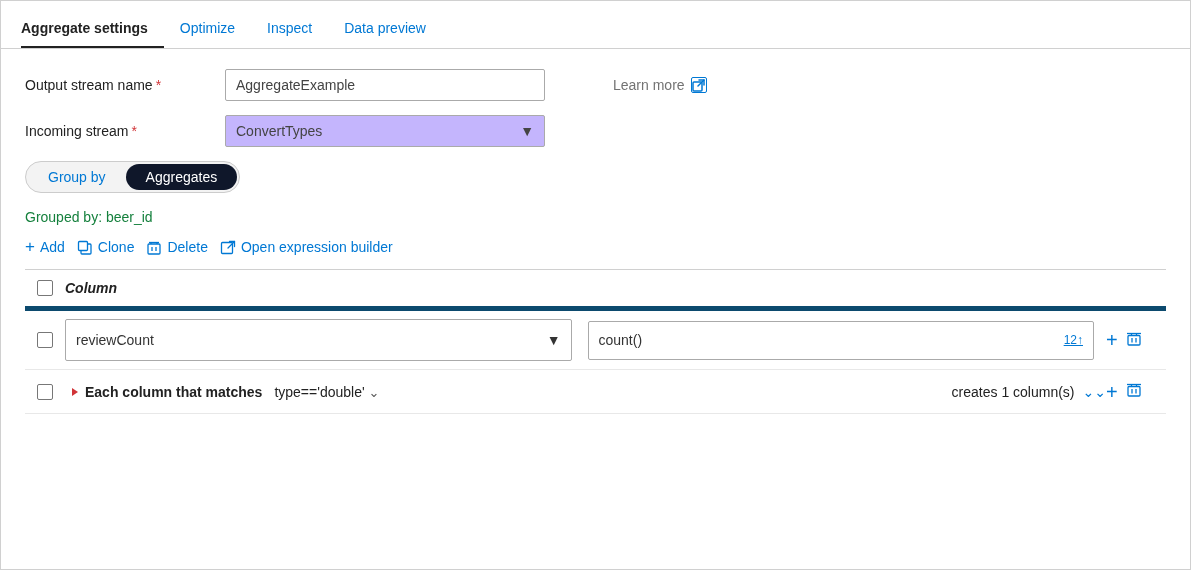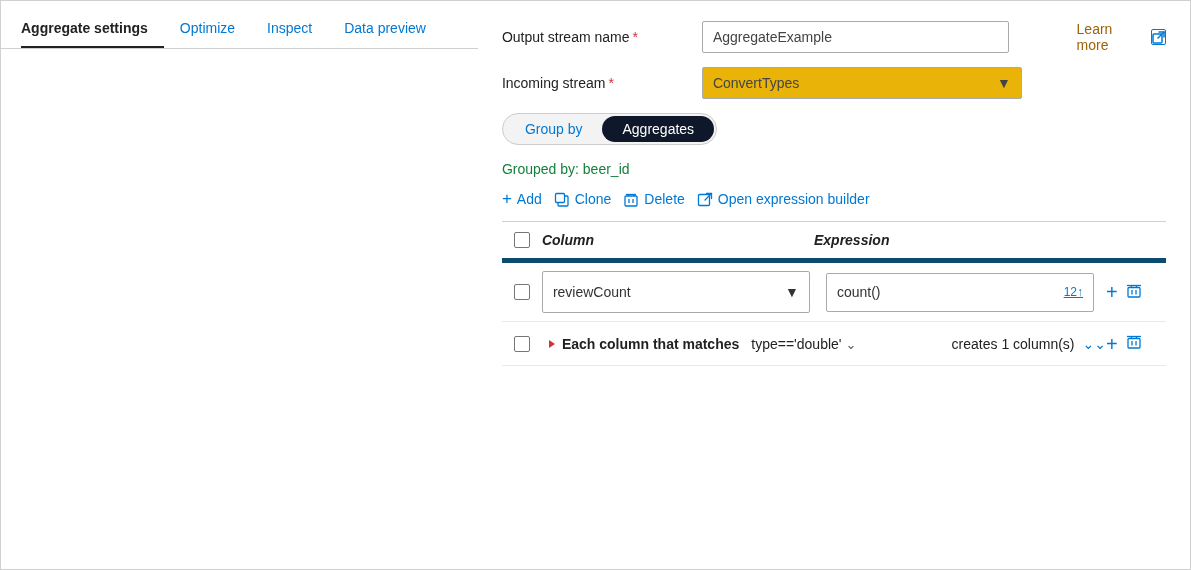--- a/index.html
+++ b/index.html
@@ -11,21 +11,21 @@
       width: 1191px;
       height: 570px;
       overflow: hidden;
     }
     .container {
       width: 1191px;
       height: 570px;
       border: 1px solid #d0d0d0;
       background: #fff;
       display: flex;
-      flex-direction: row;
+      flex-direction: column;
     }
     
     .tab-bar {
       display: flex;
       align-items: flex-end;
       border-bottom: 1px solid #d0d0d0;
       padding: 0 20px;
       height: 48px;
       flex-shrink: 0;
     }
@@ -78,29 +78,29 @@
       background: #fff;
     }
     .form-select-wrapper {
       width: 320px;
       height: 32px;
       border: 1px solid #aaa;
       border-radius: 2px;
       padding: 4px 10px;
       font-size: 14px;
       color: #444;
-      background: #eab308;
+      background: #c4b5fd;
       display: flex;
       align-items: center;
       justify-content: space-between;
       cursor: pointer;
     }
     .learn-more {
       margin-left: 48px;
-      color: #a16207;
+      color: #737373;
       font-size: 14px;
       cursor: pointer;
       display: flex;
       align-items: center;
       gap: 6px;
     }
     .learn-more-icon {
       width: 16px;
       height: 16px;
       border: 1.5px solid #0078d4;
@@ -388,21 +388,20 @@
       </button>
     </div>
 
     <div class="table-container">
 
       <div class="table-header">
         <div class="col-checkbox">
           <span class="checkbox"></span>
         </div>
         <div class="col-column">Column</div>
-        <div class="col-expression">Expression</div>
         <div class="col-actions"></div>
       </div>
 
       <div class="table-row">
         <div class="col-checkbox">
           <span class="checkbox"></span>
         </div>
         <div class="row-column-input">
           <div class="select-field">
             <span>reviewCount</span>

